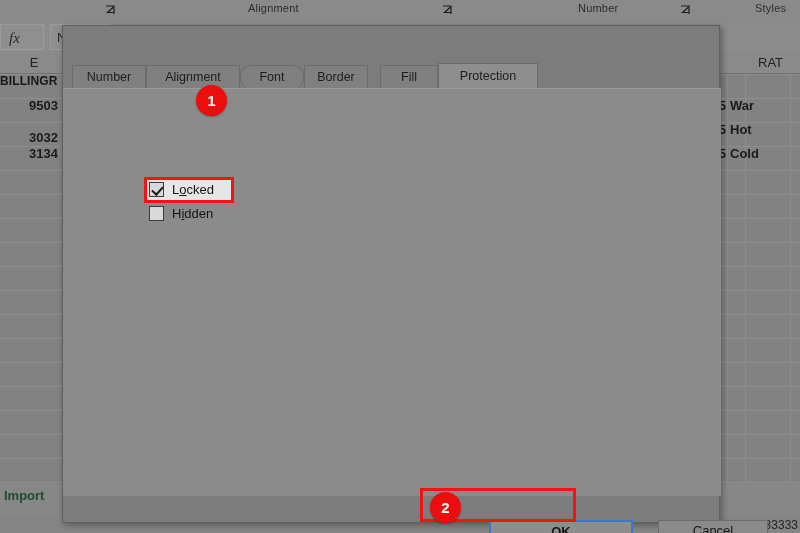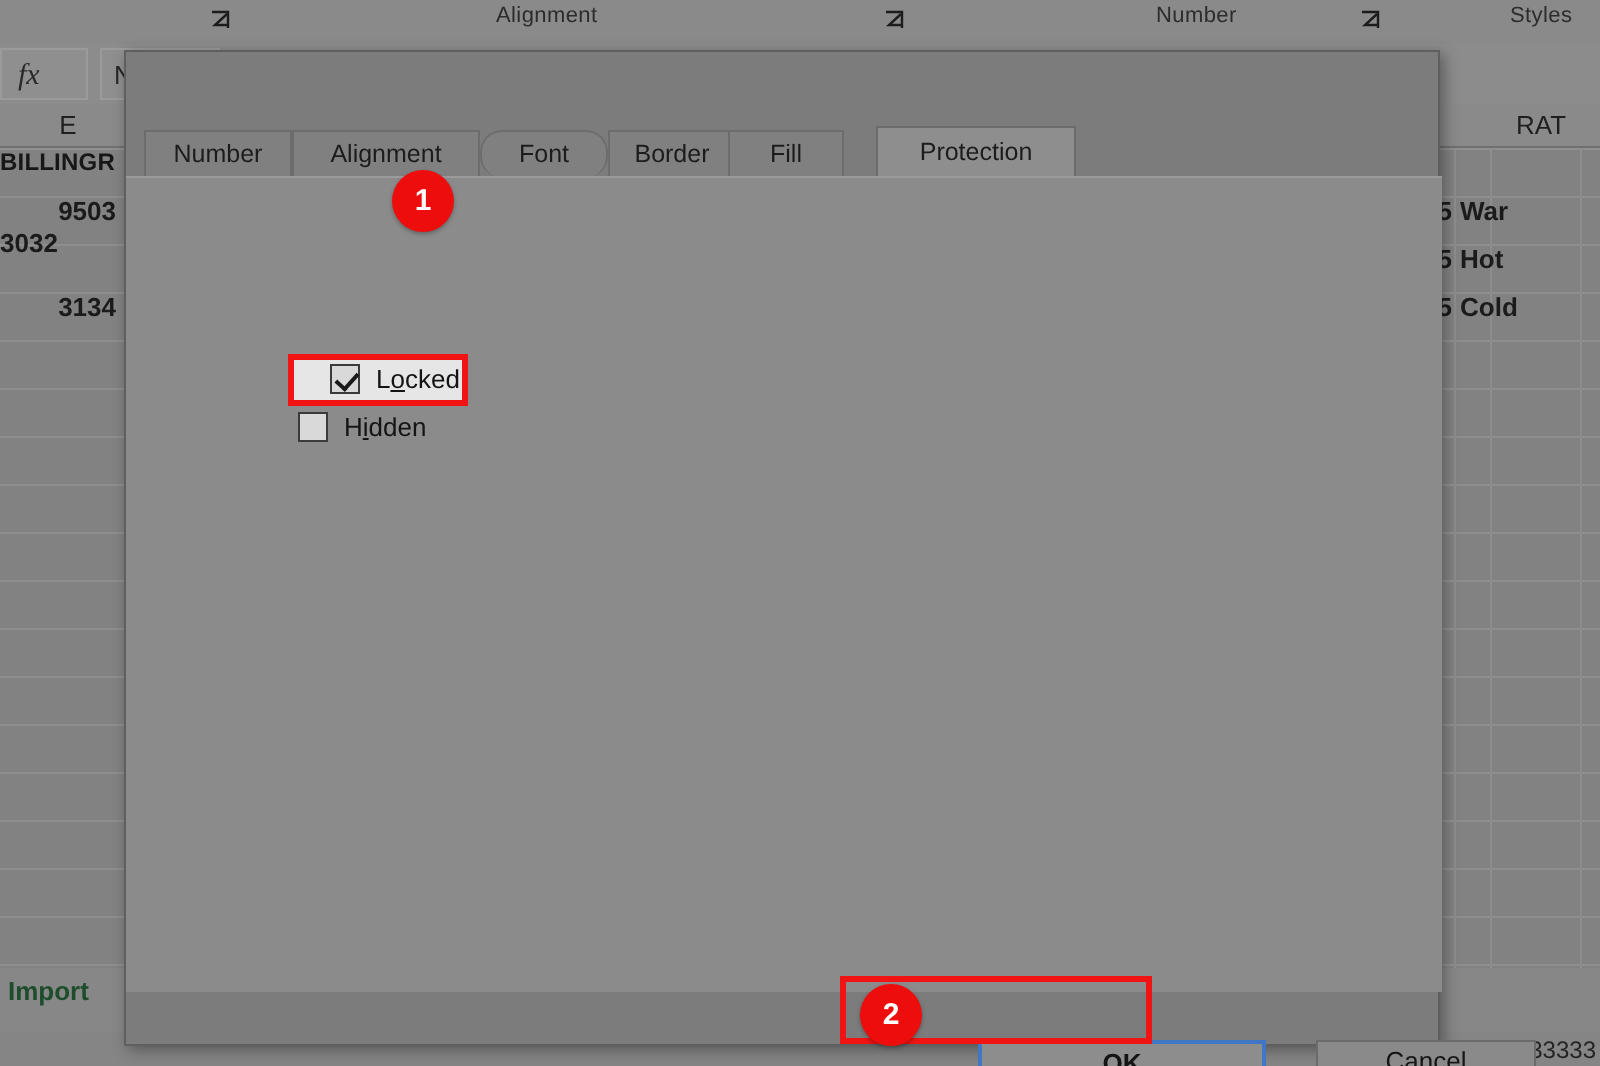--- a/index.html
+++ b/index.html
@@ -85,21 +85,21 @@
     content:"";position:absolute;left:4px;top:1px;width:5px;height:9px;
     border:solid #1a1a1a;border-width:0 2px 2px 0;transform:rotate(42deg);
   }
   .chk-label{margin-left:8px;font-size:13px;color:#141414;white-space:nowrap;}
   .chk-label u{text-decoration:underline;}
 
   #locked-highlight{
     position:absolute;left:81px;top:88px;width:90px;height:26px;
     border:3px solid #f01414;background:#e6e6e6;box-sizing:border-box;
   }
-  #locked-row{left:102px;top:93px;}
+  #locked-row{left:86px;top:93px;}
   #hidden-row{left:86px;top:117px;}
 
   .helptext{position:absolute;left:79px;top:134px;width:640px;font-size:12.5px;color:#141414;
     line-height:17px;}
   .btn{position:absolute;height:26px;line-height:24px;text-align:center;font-size:13px;
     color:#151515;background:#8a8a8a;border:1px solid #6b6b6b;box-sizing:border-box;cursor:default;}
   #ok-highlight{position:absolute;left:420px;top:488px;width:156px;height:34px;
     border:3px solid #f01414;box-sizing:border-box;}
   #ok-button{left:426px;top:494px;width:144px;height:22px;line-height:20px;
     border:2px solid #3f77c4;background:#8d8d8d;font-weight:bold;}
@@ -177,21 +177,21 @@
       <div class="gridline-h" style="top: 408px;"></div>
       <div class="gridline-v" style="left: 62px;"></div>
       <div class="gridline-v" style="left: 200px;"></div>
       <div class="gridline-v" style="left: 400px;"></div>
       <div class="gridline-v" style="left: 600px;"></div>
       <div class="gridline-v" style="left: 727px;"></div>
       <div class="gridline-v" style="left: 745px;"></div>
       <div class="gridline-v" style="left: 790px;"></div>
       <div class="cell hdrtxt" style="top: 0px; left: 0px; width: 58px;">BILLINGR</div>
       <div class="cell num" style="top: 24px; left: 0px; width: 58px; ">9503</div>
-      <div class="cell num" style="top: 40px; left: 0px; width: 58px; text-align: left;">3032</div>
+      <div class="cell num" style="top: 56px; left: 0px; width: 58px; text-align: right;">3032</div>
       <div class="cell num" style="top: 72px; left: 0px; width: 58px; text-align: right;">3134</div>
       <div class="cell num" style="top: 24px; left: 690px; width: 36px;">555</div>
       <div class="cell" style="top: 24px; left: 730px;">War</div>
       <div class="cell num" style="top: 48px; left: 690px; width: 36px;">555</div>
       <div class="cell" style="top: 48px; left: 730px; text-align: right;">Hot</div>
       <div class="cell num" style="top: 72px; left: 690px; width: 36px;">555</div>
       <div class="cell" style="top: 72px; left: 730px;">Cold</div>
     </div>
 
   <div class="sheetbar"></div>
@@ -204,21 +204,21 @@
 <div id="format-cells-dialog">
 
 
   <div class="tabstrip">
     <div class="tabstrip-base"></div>
     <div id="tab-container">
         <div class="tab" style="left: 9px; width: 74px;">Number</div>
         <div class="tab" style="left: 83px; width: 94px;">Alignment</div>
         <div class="tab" style="left: 177px; width: 64px; border-radius: 11px;">Font</div>
         <div class="tab" style="left: 241px; width: 64px;">Border</div>
-        <div class="tab" style="left: 301px; width: 58px;">Fill</div>
+        <div class="tab" style="left: 317px; width: 58px;">Fill</div>
         <div class="tab active" style="left: 375px; width: 100px;">Protection</div>
       </div>
   </div>
 
   <div class="dlg-pane">
 
     <div id="locked-highlight"></div>
 
     <div class="chk-row" id="locked-row">
       <div class="chk-box checked"></div>

